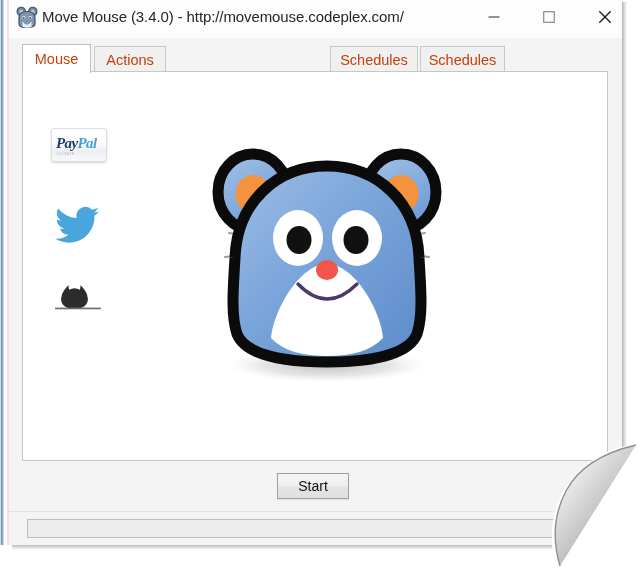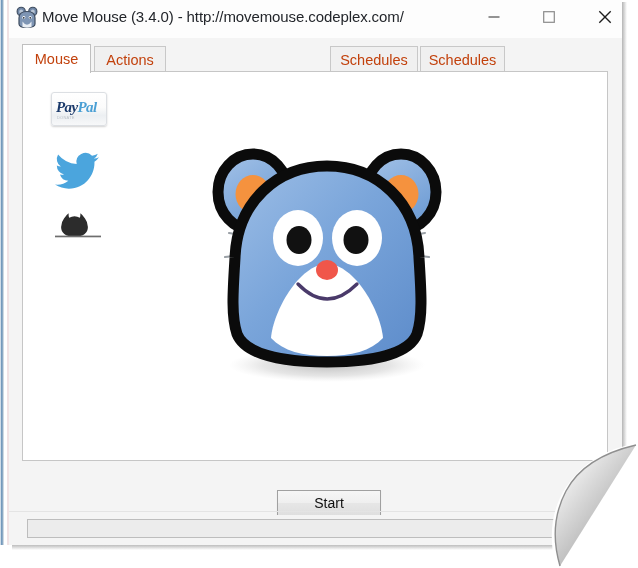--- a/index.html
+++ b/index.html
@@ -138,20 +138,21 @@
   .side-icons {
     position: absolute;
     left: 28px; top: 20px;
     width: 62px;
   }
   .side-icon {
     position: relative;
     width: 56px; height: 40px;
     margin-bottom: 18px;
     cursor: pointer;
+    margin-top: 36px;
   }
 
   
   .paypal-btn {
     position: absolute;
     left: 0; top: 0;
     width: 54px; height: 32px;
     background: linear-gradient(to bottom, #ffffff 0%, #fbfbfb 45%, #eceff2 70%, #f7f8f9 100%);
     border: 1px solid #dcdfe3;
     border-radius: 3px;
@@ -189,22 +190,22 @@
     position: absolute;
     left: 182px;
     top: 68px;
     width: 240px;
     height: 250px;
   }
 
   
   .start-btn {
     position: absolute;
-    left: 268px; top: 490px;
-    width: 104px; height: 26px;
+    left: 268px; top: 473px;
+    width: 72px; height: 26px;
     background: linear-gradient(to bottom, #f6f6f6 0%, #efefef 48%, #e6e6e6 52%, #dfdfdf 100%);
     border: 1px solid #a0a0a0;
     box-sizing: border-box;
     font-size: 14px;
     color: #101010;
     display: flex;
     align-items: center;
     justify-content: center;
     cursor: default;
     box-shadow: 0 1px 1px rgba(0,0,0,.08);

